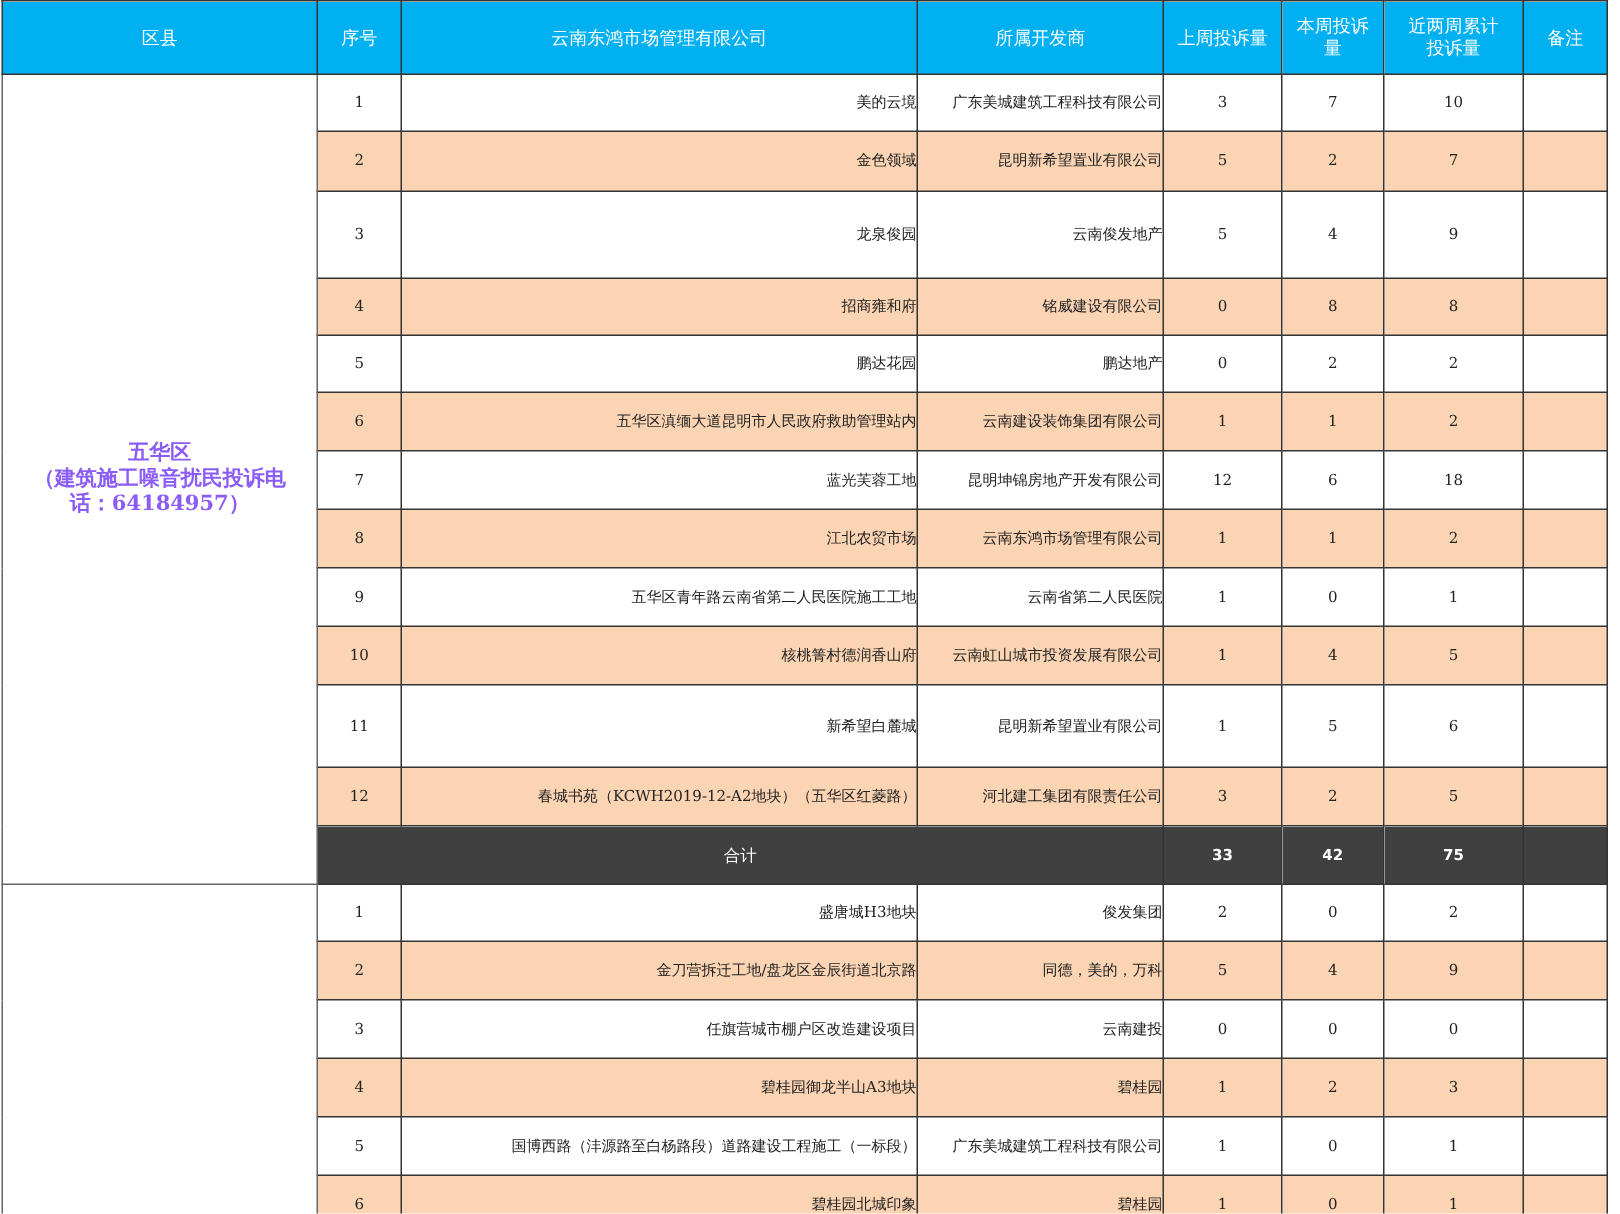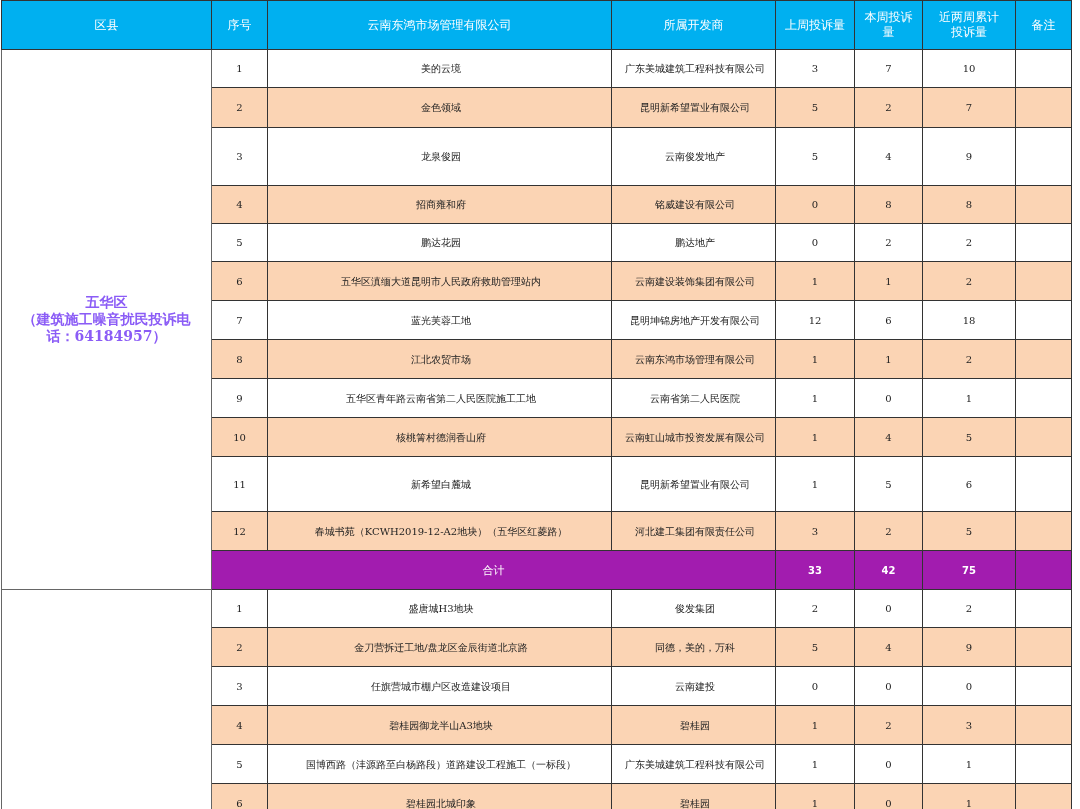--- a/index.html
+++ b/index.html
@@ -4,25 +4,25 @@
 <style>
   html, body { margin: 0; padding: 0; background: #ffffff; }
   body { width: 1080px; height: 809px; overflow: hidden; position: relative;
          font-family: "DejaVu Serif", "Liberation Serif", serif; color: #222; }
   table { position: absolute; left: 1px; top: 0; border-collapse: collapse; table-layout: fixed; width: 1070px; }
   td, th { border: 1px solid #333; padding: 0; font-size: 10px; overflow: hidden; }
   th { background: #00b0f0; color: #ffffff; font-weight: normal; font-size: 12px; line-height: 15px;
        font-family: "DejaVu Sans", "Liberation Sans", sans-serif; text-align: center; }
   .hdr { height: 49px; }
   .num { text-align: center; }
-  .txt { text-align: center; padding-left: 3px; line-height: 13px; }
+  .txt { text-align: right; padding-left: 3px; line-height: 13px; }
   .alt td { background: #fbd4b4; }
   .district { background: #ffffff !important; text-align: center; vertical-align: middle;
               font-weight: bold; font-size: 14px; line-height: 17px; color: #8b5cf6; border-color: #666; }
-  .sum td { background: #a21caf; color: #fff; font-weight: bold; text-align: center;
+  .sum td { background: #404040; color: #fff; font-weight: bold; text-align: center;
             font-family: "DejaVu Sans", "Liberation Sans", sans-serif; font-size: 10px; }
   .sum .sum-label { font-weight: normal; font-size: 11px; }
 </style>
 </head>
 <body>
 
 <table>
   <colgroup>
     <col style="width:210px">
       <col style="width:56px">

